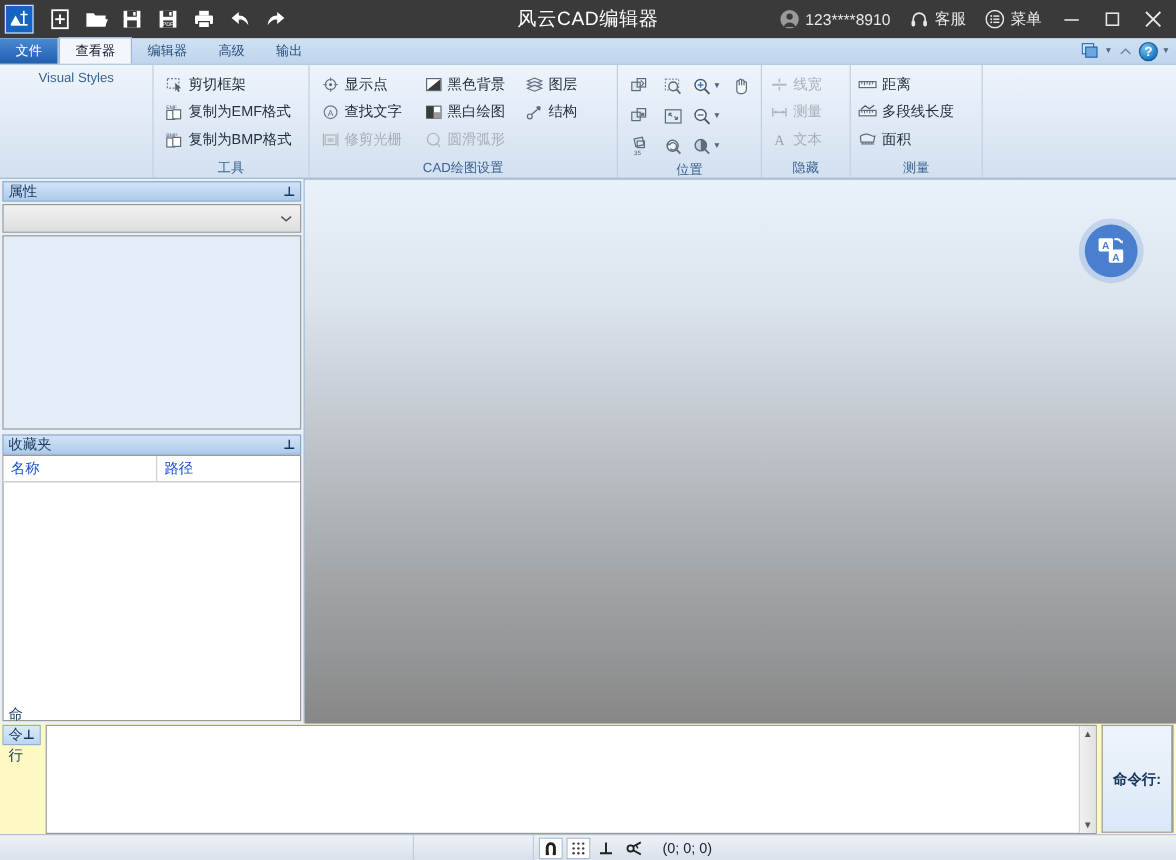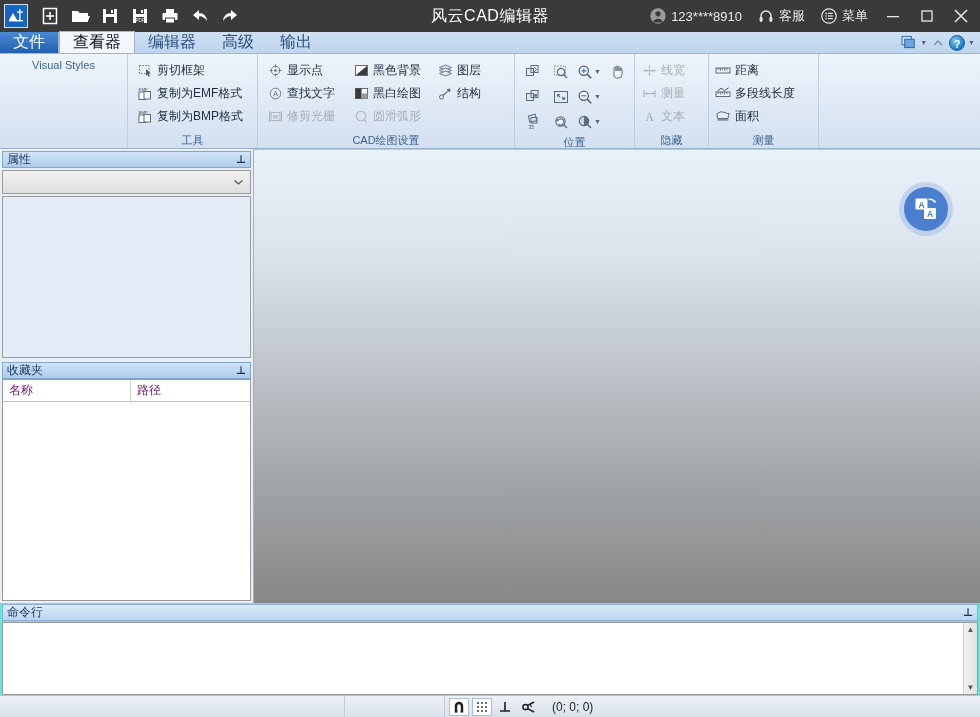--- a/index.html
+++ b/index.html
@@ -45,21 +45,21 @@
   }
 
   
   .tabstrip {
     height: 22px; flex: 0 0 22px; position: relative;
     background: linear-gradient(to bottom, #cfe0f2 0%, #bed5ee 100%);
     border-bottom: 1px solid #9cb6d4;
     display: flex; align-items: stretch;
   }
   .tab {
-    padding: 0 13px; display: flex; align-items: center; font-size: 16px;
+    padding: 0 13px; display: flex; align-items: center; font-size: 11px;
     color: #2a4f7c; cursor: default; white-space: nowrap;
   }
   .tab.file {
     background: linear-gradient(to bottom,#4a8ad4 0%, #1f5fae 100%);
     color: #fff; font-weight: normal; border-right: 1px solid #9cb6d4;
   }
   .tab.active {
     background: #f3f7fc; color: #0f172a;
     border-left: 1px solid #9cb6d4; border-right: 1px solid #9cb6d4;
     border-top: 1px solid #9cb6d4; margin-top: -1px;
@@ -134,41 +134,41 @@
   .propbody {
     flex: 1 1 auto; margin: 2px 2px 0 2px; background: #e4ecf7;
     border: 1px solid #9a9a9a; min-height: 0;
   }
   .favbody {
     flex: 0 0 222px; margin: 0 2px 2px 2px; background: #ffffff;
     border: 1px solid #9a9a9a; display: flex; flex-direction: column; min-height: 0;
   }
   .favhead { display: flex; height: 22px; flex: 0 0 22px; background: #ffffff; border-bottom: 1px solid #c3c3c3; }
   .favcol {
-    display: flex; align-items: center; padding: 0 6px; font-size: 12px; color: #701a75;
+    display: flex; align-items: center; padding: 0 6px; font-size: 12px; color: #1d4ed8;
     border-right: 1px solid #d0d0d0;
   }
   .favcol.c1 { width: 128px; flex: 0 0 128px; }
   .favcol.c2 { flex: 1 1 auto; border-right: none; }
   .favrows { flex: 1 1 auto; }
 
   .canvas {
     flex: 1 1 auto; position: relative; min-width: 0;
     background: linear-gradient(to bottom, #e9f1fb 0%, #dce4ee 22%, #c2c8ce 45%, #a3a7aa 72%, #878787 100%);
     border-top: 1px solid #b9c6d6;
   }
   .fab {
     position: absolute; right: 32px; top: 37px; width: 44px; height: 44px;
     border-radius: 50%; background: #4a7fd0;
     box-shadow: 0 0 0 5px rgba(120,160,215,.30);
     display: flex; align-items: center; justify-content: center; cursor: default;
   }
 
   
-  .cmdwrap { flex: 0 0 92px; height: 92px; display: flex; flex-direction: column; background: #5eead4; }
+  .cmdwrap { flex: 0 0 92px; height: 92px; display: flex; flex-direction: row; background: #fef9c3; }
   .cmdtitle {
     height: 17px; flex: 0 0 17px; display: flex; align-items: center;
     background: linear-gradient(to bottom,#dbe9fa,#bcd6f0);
     border: 1px solid #8fb0d4; margin: 1px 2px 0 2px;
     padding: 0 4px; font-size: 12px; color: #1c3d63;
   }
   .cmdhist {
     flex: 1 1 auto; margin: 1px 2px 0 2px; background: #fff;
     border: 1px solid #9a9a9a; position: relative; min-height: 0;
   }
@@ -688,20 +688,24 @@
       <span>命令行</span>
       <span class="pin">⊥</span>
     </div>
     <div class="cmdhist">
       <span></span>
       <div class="histscroll">
         <span class="sbtn">▲</span>
         <span class="sbtn">▼</span>
       </div>
     </div>
+    <div class="cmdinputrow">
+      <div class="cmdlabel">命令行:</div>
+      <div class="cmdinput"></div>
+    </div>
   </div>
 
   <div class="statusbar">
     <div class="stcell st1"></div>
     <div class="stcell st2"></div>
     <div class="sticons">
       <div class="stbtn on">
         <svg width="14" height="14" viewBox="0 0 14 14">
             <path d="M4 11 V6 a3 3 0 0 1 6 0 v5" fill="none" stroke="#1f1f1f" stroke-width="2.4"></path>
             <rect x="2.8" y="10.4" width="2.6" height="2.2" fill="#1f1f1f"></rect>

